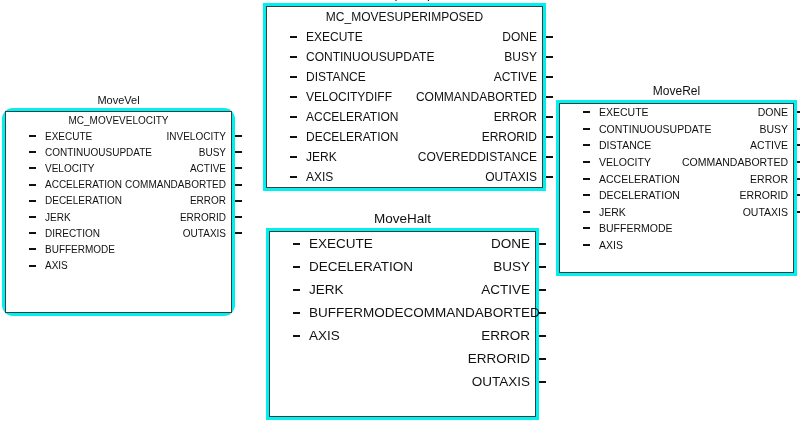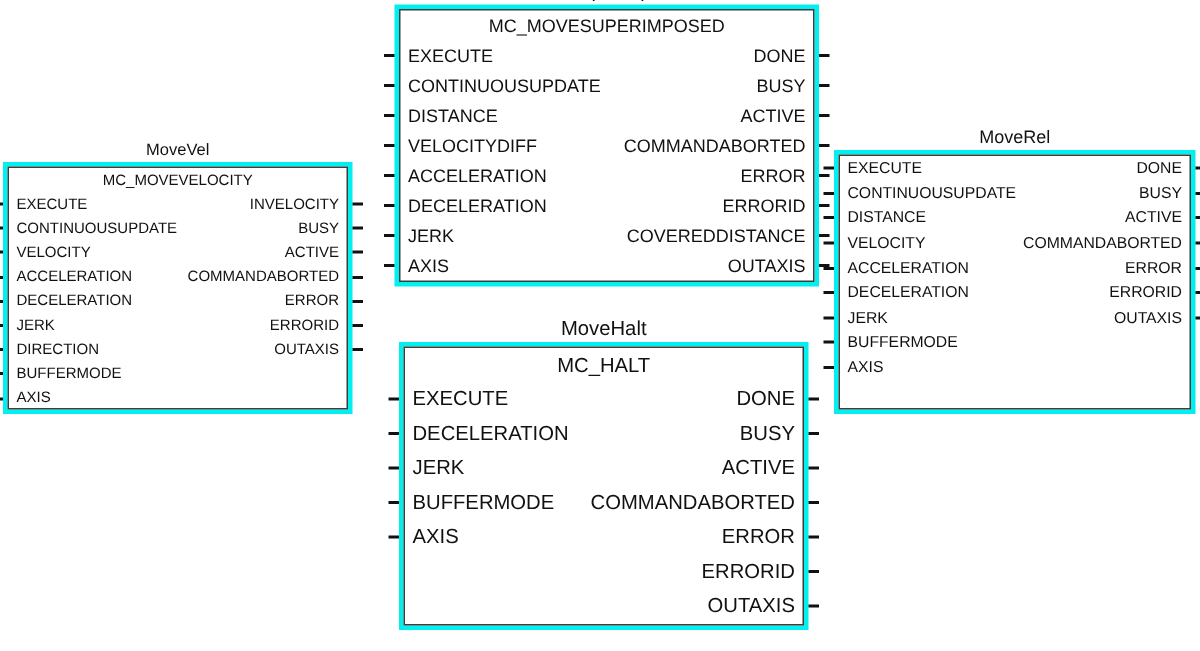--- a/index.html
+++ b/index.html
@@ -42,40 +42,41 @@
     white-space:nowrap;
   }
   .fb-row{
     flex:none;
     position:relative;
     display:flex;
     align-items:center;
     justify-content:space-between;
     padding:0 5px;
     white-space:nowrap;
+    margin-left:34px;
   }
   .pin-in{text-align:left;}
   .pin-out{text-align:right;margin-left:auto;}
   .tick{
     position:absolute;
     width:7px;height:2px;
     background:#111111;
     top:50%;
     transform:translateY(-50%);
   }
   .tick-in{left:-11px;}
   .tick-out{right:-11px;}
 </style>
 </head>
 <body>
 
 <div id="stage" style="background: rgb(255, 255, 255);">
     <div class="fb" style="left: 2px; top: 108px; width: 233px; font-size: 10px;">
       <div class="fb-label" style="font-size: 11px;">MoveVel</div>
-      <div class="fb-box" style="height: 168px; background: rgb(0, 239, 239);">
+      <div class="fb-box" style="height: 208px; background: rgb(0, 239, 239); border-radius: 11px;">
         <div class="fb-inner" style="border-color: rgb(61, 61, 61);">
           <div class="fb-header" style="height: 16px;">MC_MOVEVELOCITY</div>
           <div class="fb-row" style="height: 16.2px;">
             <span class="tick tick-in"></span>
             <span class="pin-in">EXECUTE</span>
             <span class="pin-out">INVELOCITY</span>
             <span class="tick tick-out"></span>
           </div>
           <div class="fb-row" style="height: 16.2px;">
             <span class="tick tick-in"></span>
@@ -177,21 +178,20 @@
             <span class="pin-out">OUTAXIS</span>
             <span class="tick tick-out"></span>
           </div>
         </div>
       </div>
     </div>
     <div class="fb" style="left: 266px; top: 228px; width: 273px; font-size: 13.5px;">
       <div class="fb-label" style="font-size: 13.5px;">MoveHalt</div>
       <div class="fb-box" style="height: 192px; background: rgb(0, 239, 239);">
         <div class="fb-inner" style="border-color: rgb(61, 61, 61);">
-          <div class="fb-header" style="height: 22px;">MC_HALT</div>
           <div class="fb-row" style="height: 23px;">
             <span class="tick tick-in"></span>
             <span class="pin-in">EXECUTE</span>
             <span class="pin-out">DONE</span>
             <span class="tick tick-out"></span>
           </div>
           <div class="fb-row" style="height: 23px;">
             <span class="tick tick-in"></span>
             <span class="pin-in">DECELERATION</span>
             <span class="pin-out">BUSY</span>

